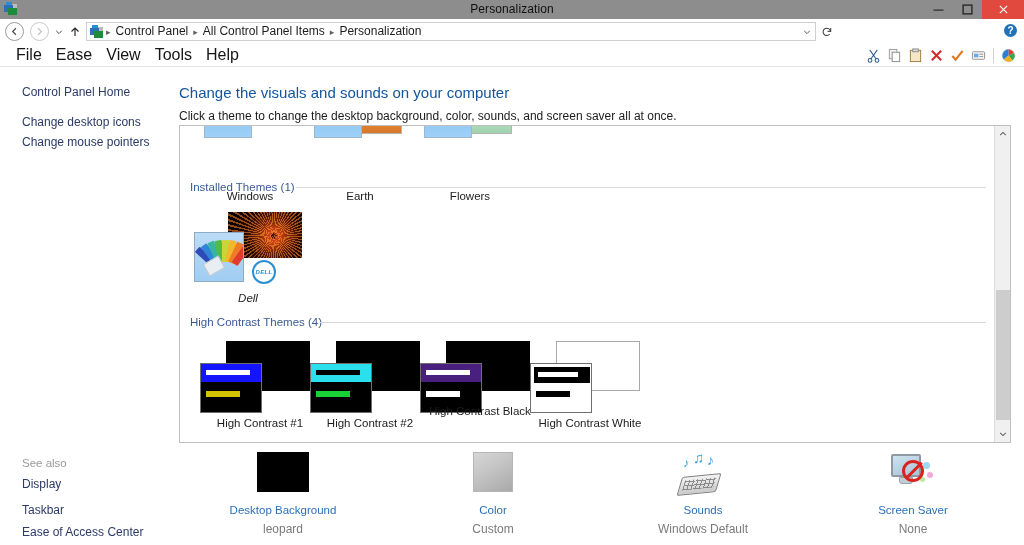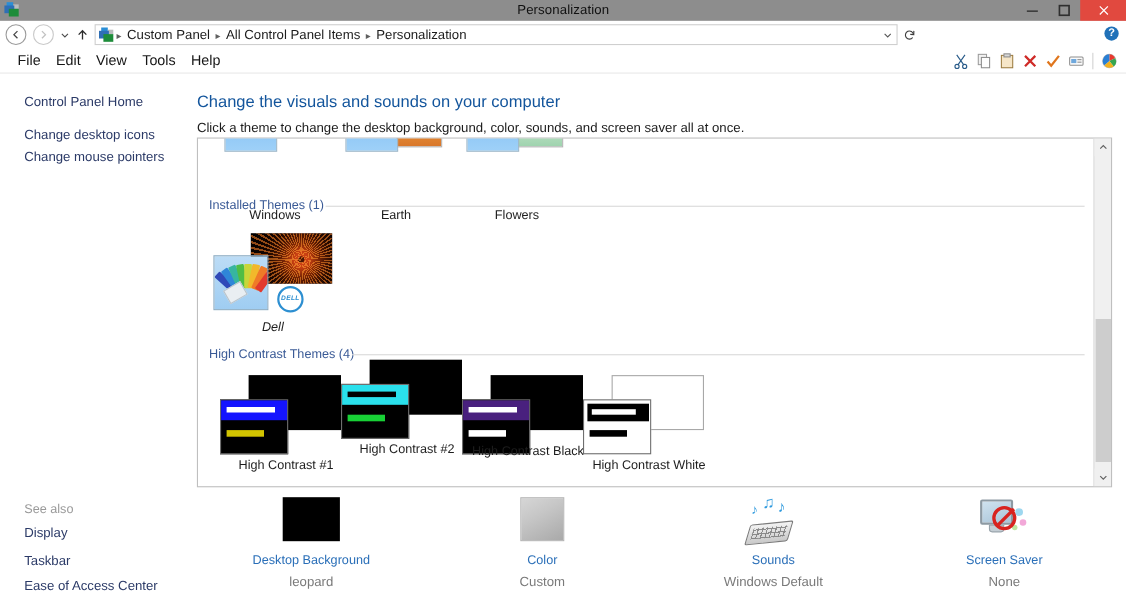--- a/index.html
+++ b/index.html
@@ -162,21 +162,21 @@
   .menubar {
     position: absolute;
     top: 44px; left: 0;
     width: 1024px; height: 22px;
     background: #ffffff;
     border-bottom: 1px solid #e3e3e3;
     display: flex;
     align-items: center;
   }
   .menuitem {
-    font-size: 13px;
+    font-size: 16px;
     color: #151515;
     padding: 0 7px;
     line-height: 22px;
   }
   .toolicons {
     position: absolute;
     right: 6px; top: 0;
     height: 22px;
     display: flex; align-items: center; gap: 2px;
   }
@@ -585,21 +585,21 @@
     <div class="addrbar">
       <div class="addr-icon">
         <div class="cp-glyph" style="width:14px;height:14px">
           <div class="s3"></div>
             <div class="s4"></div>
             <div class="s1"></div>
             <div class="s2"></div>
         </div>
       </div>
       <span class="crumb-sep">▸</span>
-      <span class="crumb">Custom Panel</span>
+      <span class="crumb">Control Panel</span>
       <span class="crumb-sep">▸</span>
       <span class="crumb">All Control Panel Items</span>
       <span class="crumb-sep">▸</span>
       <span class="crumb">Personalization</span>
       <div class="addr-drop">
         <svg viewBox="0 0 10 10" width="8" height="8">
             <path d="M1.5 3.5 L5 7 L8.5 3.5" fill="none" stroke="#555" stroke-width="1.2"></path>
           </svg>
       </div>
     </div>
@@ -609,21 +609,21 @@
         <path d="M11 6.2 A4.3 4.3 0 1 0 10.2 9.4" fill="none" stroke="#3d3d3d" stroke-width="1.2"></path>
         <path d="M11.4 2.4 L11.3 6.4 L7.6 6.1" fill="none" stroke="#3d3d3d" stroke-width="1.2"></path>
       </svg>
     </div>
 
   </div>
 
   <div class="menubar">
     <div style="width:9px"></div>
     <div class="menuitem">File</div>
-    <div class="menuitem">Edit</div>
+    <div class="menuitem">Ease</div>
     <div class="menuitem">View</div>
     <div class="menuitem">Tools</div>
     <div class="menuitem">Help</div>
 
     <div class="toolicons">
       <div class="tibtn">
         <svg class="ti" viewBox="0 0 16 16">
           <path d="M4 2 L11 12 M12 2 L5 12" stroke="#2a5c8a" stroke-width="1.1" fill="none"></path>
           <circle cx="4.3" cy="13.2" r="2" fill="none" stroke="#2a5c8a" stroke-width="1.1"></circle>
           <circle cx="11.7" cy="13.2" r="2" fill="none" stroke="#2a5c8a" stroke-width="1.1"></circle>
@@ -740,21 +740,21 @@
           <div class="hc-back"></div>
           <div class="hc-front">
             <div class="hc-bar1" style="background:#1414ff;">
                 <div class="hc-bar1-inner"></div>
               </div>
             <div class="hc-bar2" style="background:#d2c400;"></div>
           </div>
           <div class="tile-label wide" style="top:76px;">High Contrast #1</div>
         </div>
 
-        <div class="hc-thumb" style="left:130px; top:201px;">
+        <div class="hc-thumb" style="left:130px; top:215px;">
           <div class="hc-back"></div>
           <div class="hc-front">
             <div class="hc-bar1" style="background:#2ae0ec;">
                 <div class="hc-bar1-inner" style="background:#000;"></div>
               </div>
             <div class="hc-bar2" style="background:#18d136;"></div>
           </div>
           <div class="tile-label wide" style="top:76px;">High Contrast #2</div>
         </div>
 

